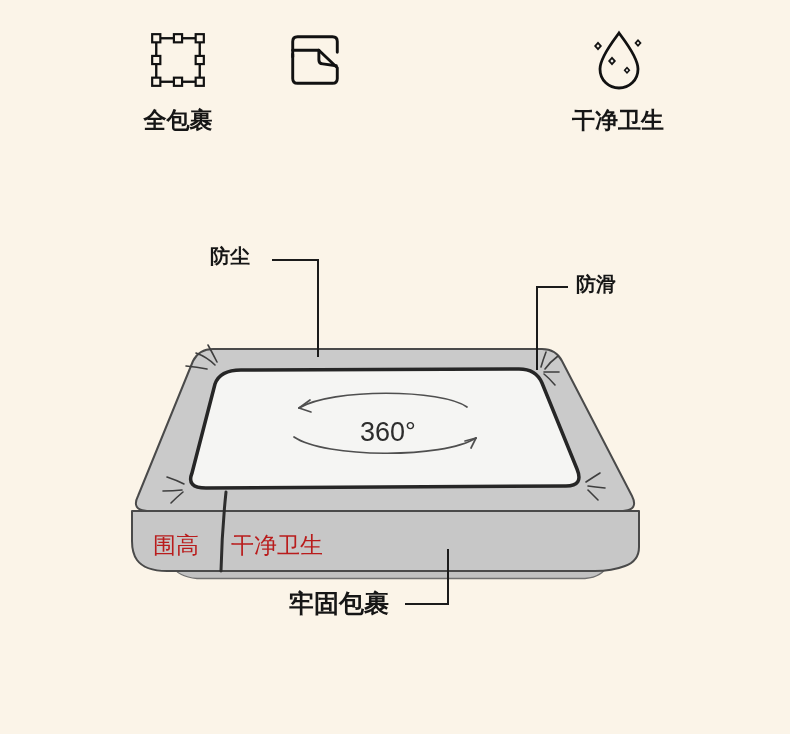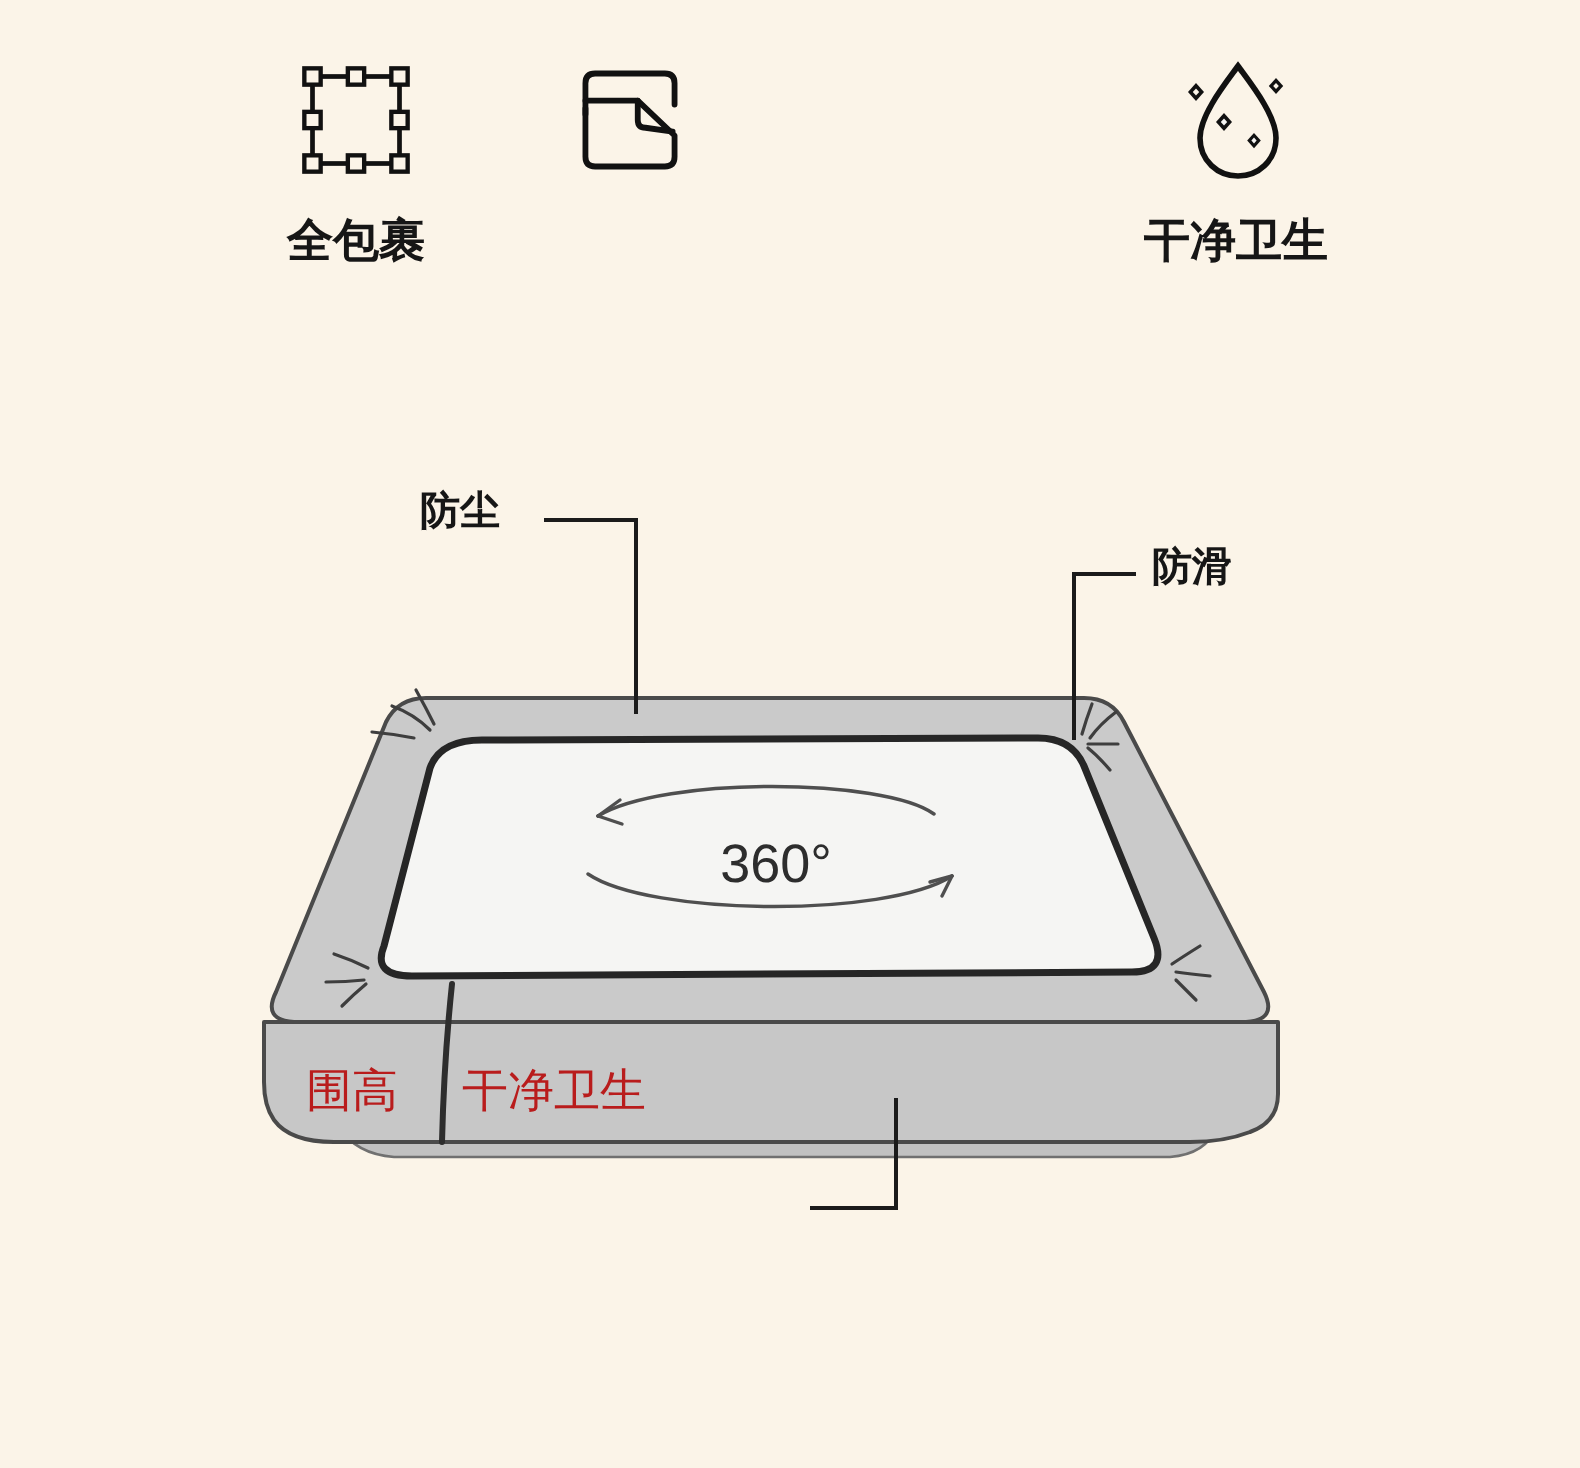--- a/index.html
+++ b/index.html
@@ -144,14 +144,15 @@
   <div class="lbl lbl-bold lbl-dustproof">防尘</div>
 
   <div class="lbl lbl-bold lbl-antislip">防滑</div>
 
   <div class="lbl lbl-rotation">360°</div>
 
   <div class="lbl lbl-side lbl-weigao">围高</div>
 
   <div class="lbl lbl-side lbl-jiagao">干净卫生</div>
 
+  <div class="lbl lbl-bold lbl-secure">牢固包裹</div>
 
 </div>
 
 </body></html>

